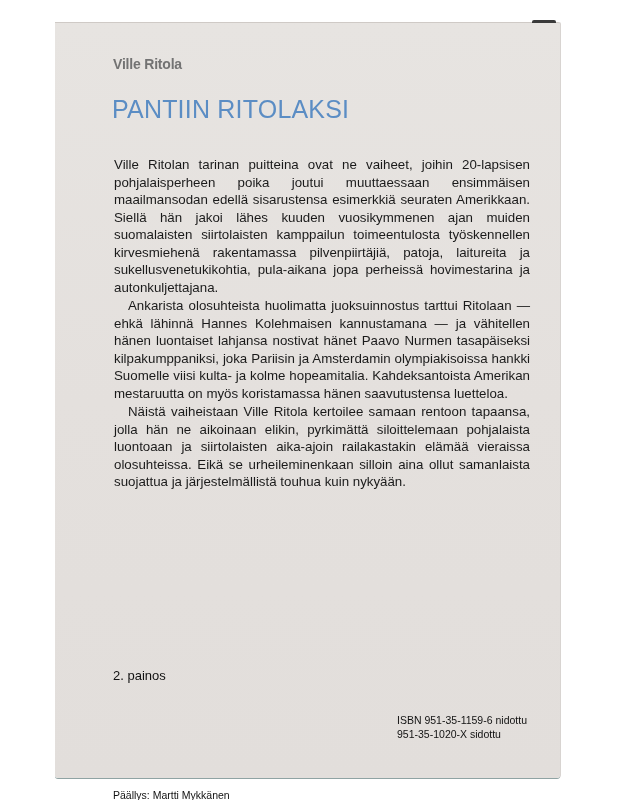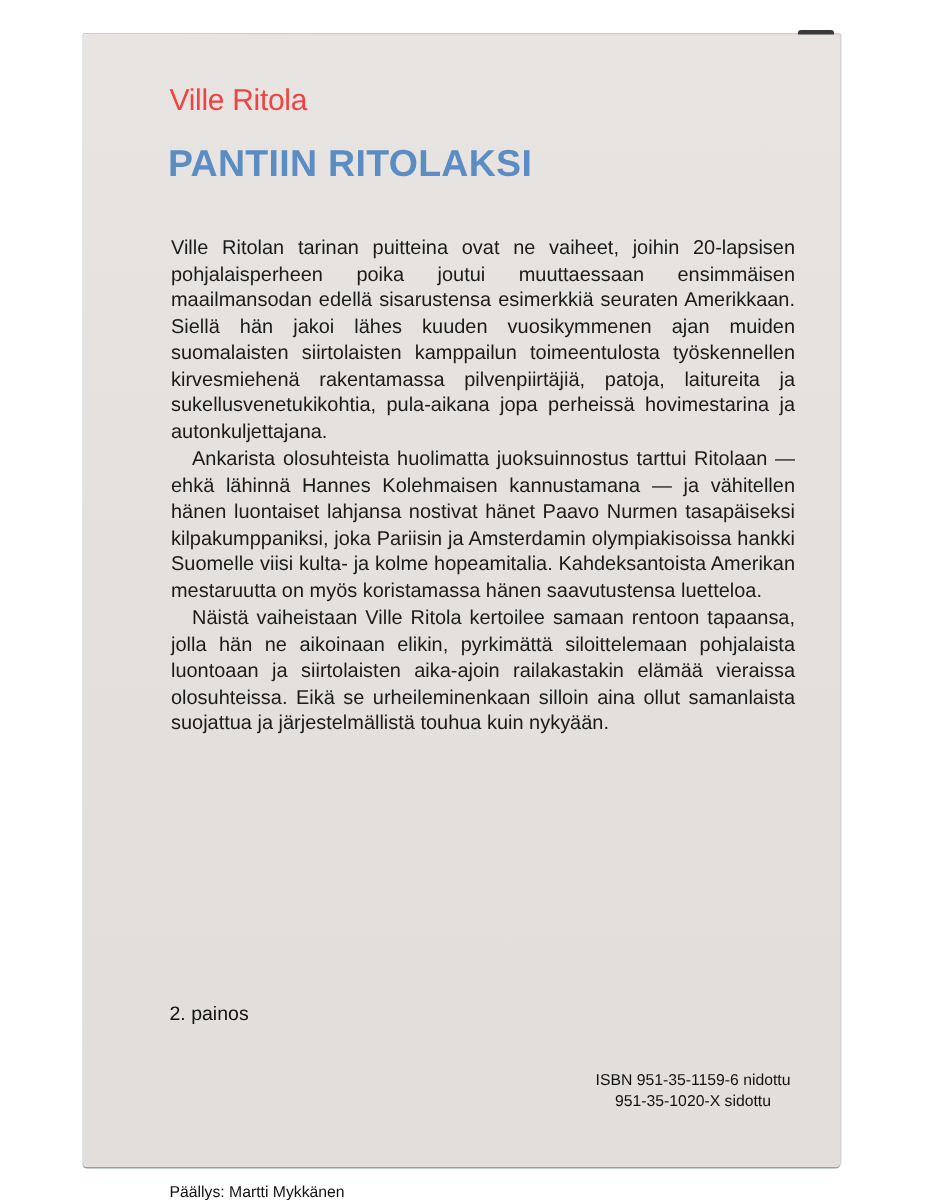--- a/index.html
+++ b/index.html
@@ -12,39 +12,39 @@
     background:linear-gradient(180deg,#e7e4e1 0%,#e4e0dd 50%,#e2dedb 100%);
     border-top:1px solid #cfcac6;
     box-shadow: 0 1px 0 #8fa3a3, 1px 0 0 #d8d4d1;
     border-radius:0 2px 3px 3px;
   }
   .spine-mark {
     position:absolute; left:532px; top:20px; width:24px; height:3px;
     background:#3a3a3a; border-radius:2px 2px 0 0;
   }
   .author {
-    position:absolute; left:113px; top:56px; font-size:20px; color:#ef4444; letter-spacing:-0.2px;
+    position:absolute; left:113px; top:56px; font-size:14px; color:#737373; letter-spacing:-0.2px;font-weight:bold;
   }
   .title {
-    position:absolute; left:112px; top:95px; font-size:25px; font-weight:bold; color:#5b8dc4; letter-spacing:0.2px;
+    position:absolute; left:112px; top:95px; font-size:25px; font-weight:normal; color:#5b8dc4; letter-spacing:0.2px;
   }
   .blurb {
     position:absolute; left:113px; top:155px; width:418px;
     font-size:13.3px; line-height:17.5px; color:#1a1a1a; text-align:justify;
   }
   .blurb p { margin:1px; text-indent:14px; }
   .blurb p:first-child { text-indent:0; }
   .edition {
     position:absolute; left:113px; top:668px; font-size:13px; color:#111;
   }
   .credits {
     position:absolute; left:113px; top:742px; font-size:10.5px; line-height:14px; color:#111;margin-top:46px;
   }
   .isbn {
-    position:absolute; right:91px; top:713px; font-size:10.5px; line-height:14px; color:#111; text-align:center;
+    position:absolute; right:91px; top:713px; font-size:10.5px; line-height:14px; color:#111; text-align:left;
   }
   .isbn div { white-space:nowrap; }
 </style>
 </head>
 <body>
 
 <div class="cover"></div>
 <div class="spine-mark"></div>
 
 <div class="author">Ville Ritola</div>

